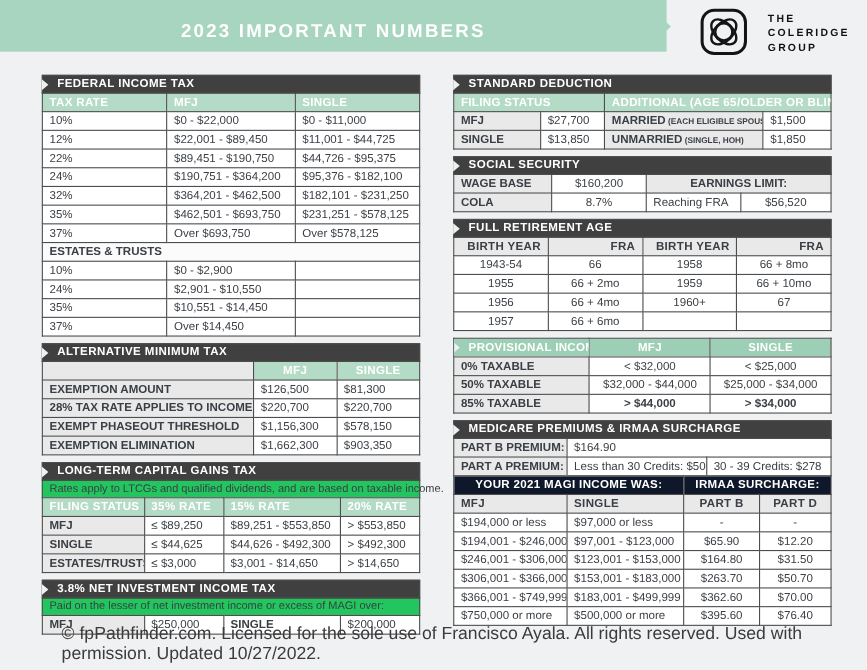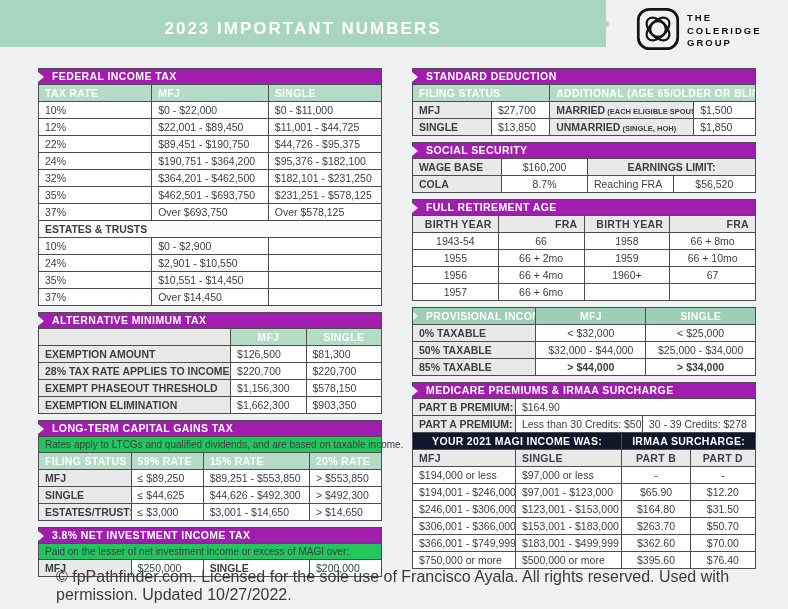--- a/index.html
+++ b/index.html
@@ -3,28 +3,28 @@
 <meta charset="utf-8">
 <style>
   *{box-sizing:border-box;margin:0;padding:0}
   html,body{width:788px;height:609px}
   body{position:relative;background:#f0f1f2;font-family:"Liberation Sans",sans-serif;color:#3a3f45;overflow:hidden}
   
   .banner{position:absolute;left:0;top:0;width:606px;height:47px;background:#a8d5bf}
   .banner .title{line-height:57px;text-align:center;color:#fff;font-size:17px;font-weight:700;letter-spacing:2px}
   .banner::after{content:'';position:absolute;right:-13px;top:50%;transform:translateY(-50%);
     border:9px solid transparent;border-left:10px solid #a8d5bf}
-  .logo{position:absolute;left:636px;top:7px;display:flex;align-items:center;gap:7px}
+  .logo{position:absolute;left:636px;top:7px;display:flex;align-items:center;gap:18px}
   .logo-text{font-weight:700;font-size:9.5px;letter-spacing:2px;line-height:1.35;color:#121212;font-family:"Liberation Sans",sans-serif}
   
   .content{position:absolute;top:68px;left:38px;display:flex;gap:30px}
   .col{width:344px}
   .section{margin-bottom:6px}
   
-  .bar{position:relative;height:17px;background:#a21caf;border:1px solid #4d4d4d;color:#fff;
+  .bar{position:relative;height:17px;background:#404040;border:1px solid #4d4d4d;color:#fff;
     font-weight:700;font-size:10.5px;letter-spacing:.4px;line-height:15px;padding-left:13px}
   .bar::before,.notch::before{content:'';position:absolute;left:-1px;top:50%;transform:translateY(-50%);
     border:5px solid transparent;border-left:6px solid #eff1f1}
   
   table{width:100%;border-collapse:collapse;margin-top:-1px;background:#fff;table-layout:fixed}
   th,td{border:1px solid #4d4d4d;font-size:10.5px;padding:1px 6px;height:17px;overflow:hidden;white-space:nowrap}
   th{background:#b4dbc6;color:#fff;text-align:left;font-weight:700;letter-spacing:.3px}
   .note{border:1px solid #4d4d4d;margin-top:-1px;background:#22c55e;font-size:10px;padding:2px 6px;color:#3a3f45;white-space:nowrap}
   .sub{font-size:7.5px}
   .b{font-weight:700}
@@ -201,21 +201,21 @@
       <table class="tbl-ltcg">
         <colgroup>
             <col style="width:27%">
             <col style="width:21%">
             <col style="width:31%">
             <col style="width:21%">
           </colgroup>
         <thead>
             <tr>
           <th>FILING STATUS</th>
-          <th>59% RATE</th>
+          <th>35% RATE</th>
           <th>15% RATE</th>
           <th>20% RATE</th>
         </tr>
           </thead>
         <tbody>
             <tr>
               <td>MFJ</td>
               <td>≤ $89,250</td>
               <td>$89,251 - $553,850</td>
               <td>&gt; $553,850</td>

